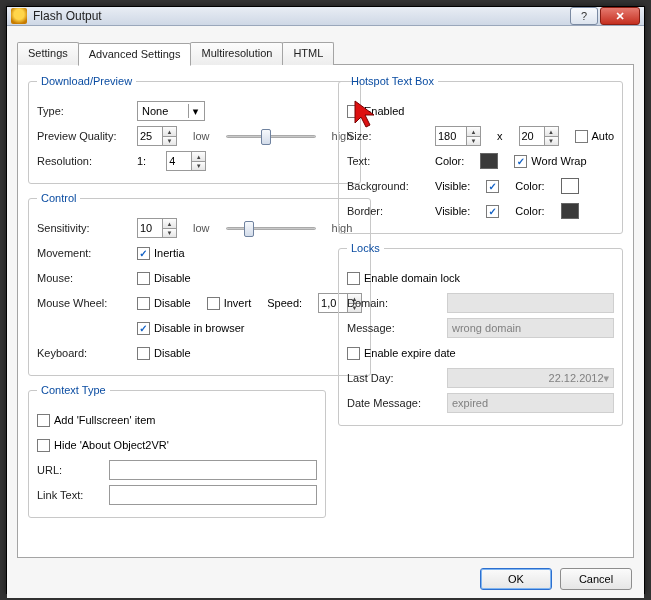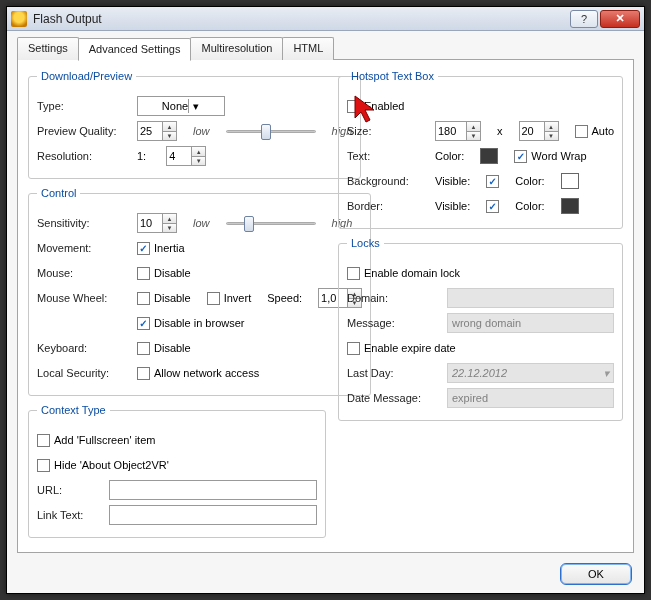--- a/index.html
+++ b/index.html
@@ -47,21 +47,21 @@
   }
   .win-btn.close {
     width: 40px;
     background: linear-gradient(#e67a6f,#c52f20);
     border-color: #8a1e13;
     color: #fff; font-weight: bold;
   }
   .client {
     flex: 1; position: relative;
     background: #f6f6f6;
-    padding: 6px 10px 40px 10px;
+    padding: 16px 10px 40px 10px;
   }
   .tabs {
     display: flex;
     margin-bottom: -1px;
     position: relative;
     z-index: 2;
   }
   .tab {
     padding: 4px 10px 5px 10px;
     border: 1px solid #a4a4a4;
@@ -105,22 +105,22 @@
     display: flex; align-items: center;
     gap: 16px;
     margin: 3px 0;
     min-height: 22px;
   }
   .lbl { min-width: 84px; color: #222; }
   .lbl.sm { min-width: 56px; }
   .select {
     display: inline-flex; align-items: center;
     border: 1px solid #999; background: #fff;
-    height: 20px; width: 88px; padding: 0 2px 0 4px;
-    justify-content: center;
+    height: 20px; width: 68px; padding: 0 2px 0 4px;
+    justify-content: space-between;
   }
   .dd { width: 14px; height: 14px; border-left: 1px solid #999; display:flex; align-items:center; justify-content:center; }
   .spin {
     display:inline-flex; align-items:center;
     border: 1px solid #999; background: #fff;
     height: 20px;
   }
   .spin input {
     border: none; width: 24px; height: 18px;
     padding: 0 2px; font-size: 11px; outline: none;
@@ -169,27 +169,26 @@
   }
   .btn {
     min-width: 72px; height: 22px;
     border:1px solid #8d8d8d; border-radius:3px;
     background:linear-gradient(#fbfbfb,#e6e6e6);
     display:flex; align-items:center; justify-content:center;
   }
   .btn.default {
     border-color:#2c6fcf;
     box-shadow: 0 0 0 1px #7fb4f0 inset;
-    border-radius: 6px;
   }
   .cursor {
     position:absolute; width:26px; height:30px; pointer-events:none;
     z-index:50;
   }
-  .clbl { color:#555;font-style:italic; }
+  .clbl { color:#555; }
 </style>
 </head>
 <body>
 
 <div class="window">
   <div class="titlebar">
     <div class="title-icon"></div>
     <div class="title-text">Flash Output</div>
     <div class="win-btns">
       <div class="win-btn">
@@ -309,27 +308,20 @@
                 <span>Disable in browser</span>
               </label>
           </div>
           <div class="row">
             <span class="lbl">Keyboard:</span>
             <label class="cb">
                 <span class="box"></span>
                 <span>Disable</span>
               </label>
           </div>
-          <div class="row">
-            <span class="lbl">Local Security:</span>
-            <label class="cb">
-                <span class="box"></span>
-                <span>Allow network access</span>
-              </label>
-          </div>
         </fieldset>
 
         <fieldset class="group">
           <legend>Context Type</legend>
           <div class="row">
             <label class="cb">
                 <span class="box"></span>
                 <span>Add 'Fullscreen' item</span>
               </label>
           </div>
@@ -434,34 +426,37 @@
               </div>
           </div>
           <div class="row">
             <label class="cb">
                 <span class="box"></span>
                 <span>Enable expire date</span>
               </label>
           </div>
           <div class="row">
             <span class="lbl" style="min-width:84px;">Last Day:</span>
-            <div class="disabled-field" style="flex:1; justify-content:space-between;font-style:italic;">
+            <div class="disabled-field" style="flex:1; justify-content:flex-end;">
               <span>22.12.2012</span>
               <span style="color:#999;">▾</span>
             </div>
           </div>
           <div class="row">
             <span class="lbl" style="min-width:84px;">Date Message:</span>
             <div class="disabled-field" style="flex:1;">
                 <span>expired</span>
               </div>
           </div>
         </fieldset>
       </div>
     </div>
 
     <div class="footer">
       <div class="btn default">
           <span>OK</span>
         </div>
+      <div class="btn">
+          <span>Cancel</span>
+        </div>
     </div>
   </div>
 </div>
 
 </body></html>

